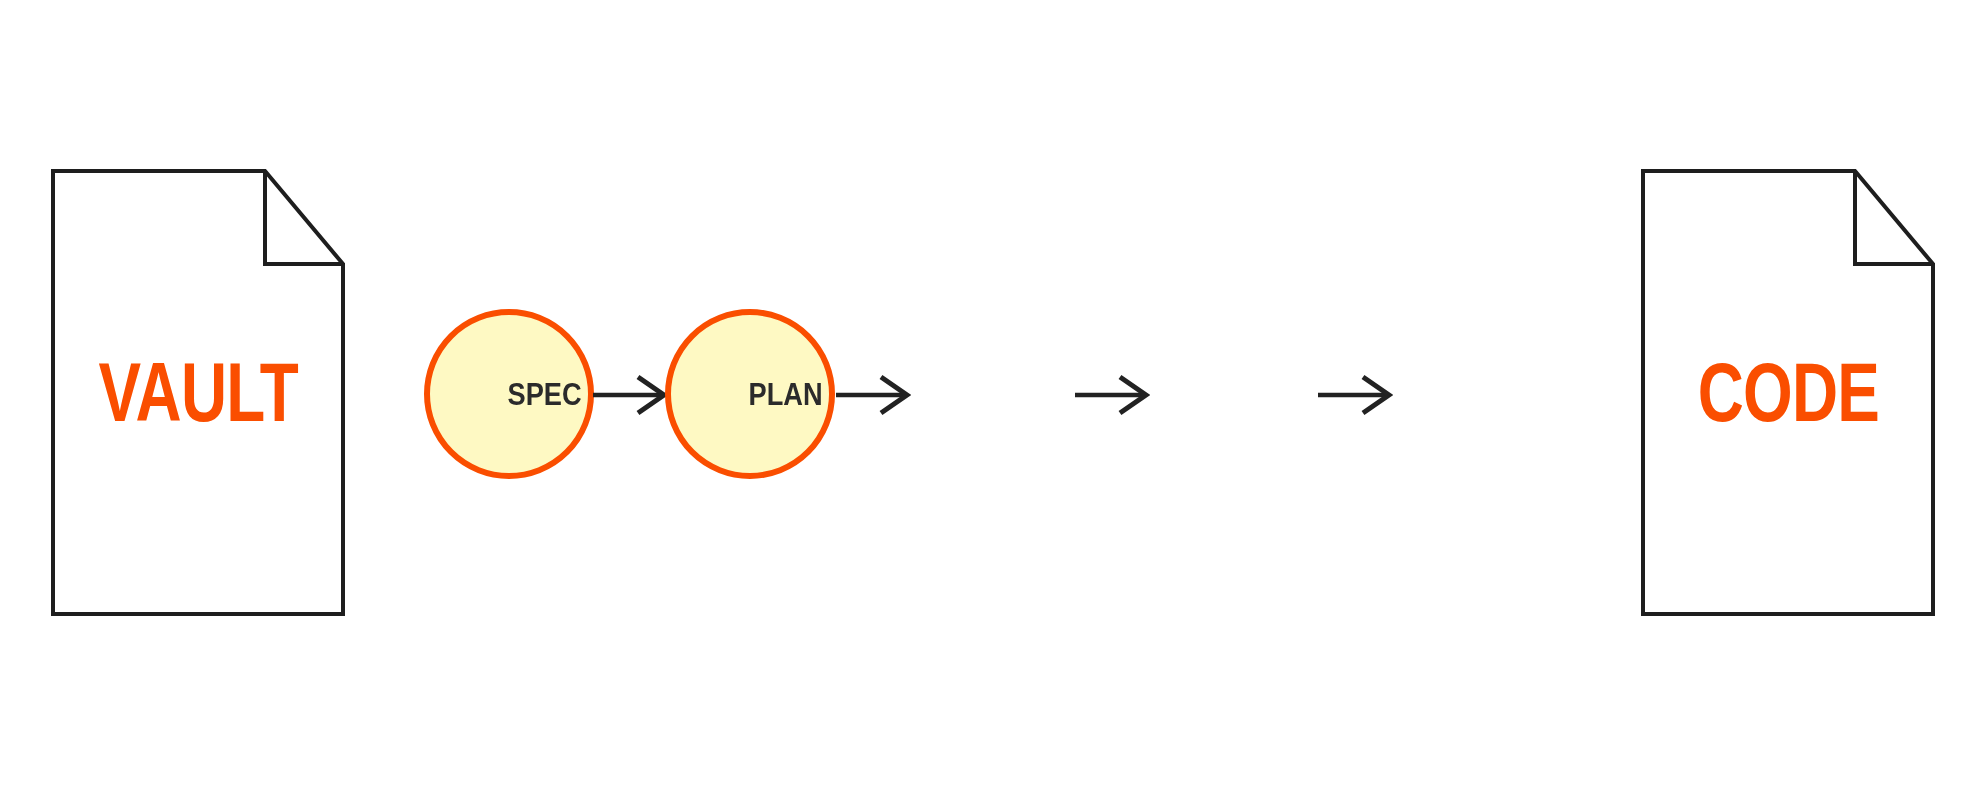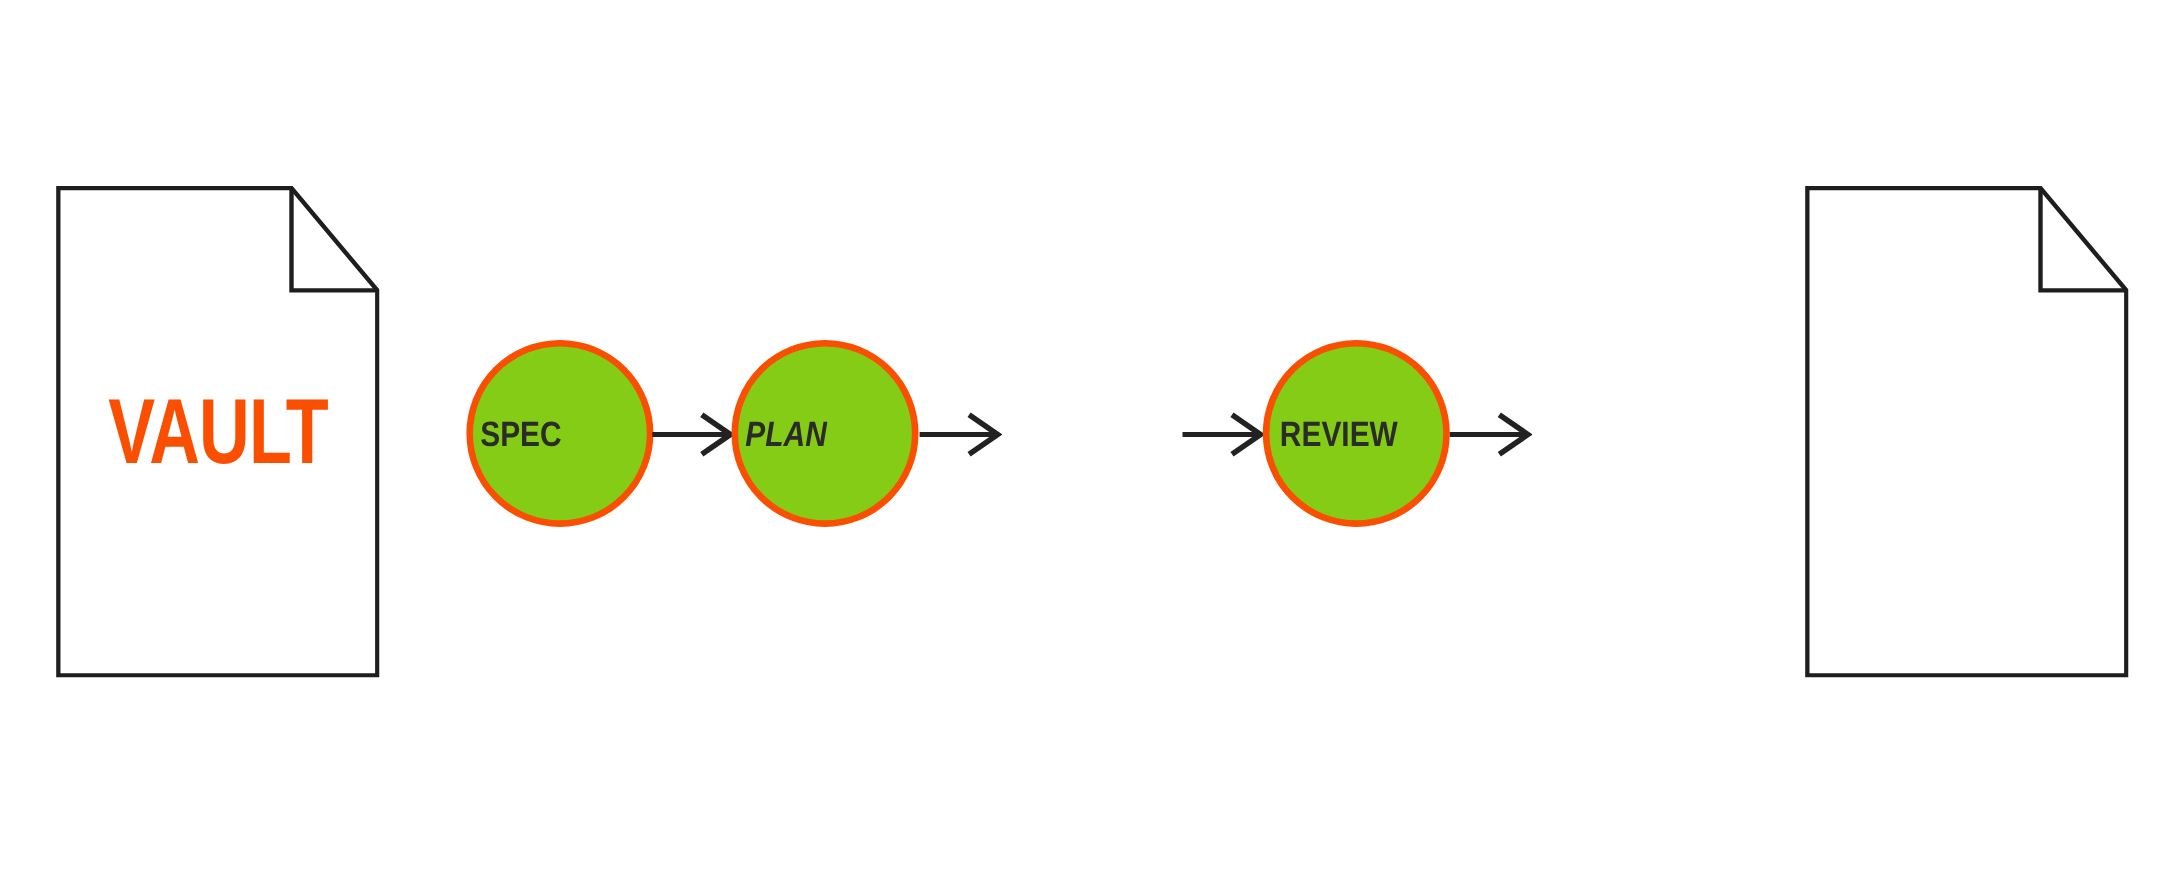--- a/index.html
+++ b/index.html
@@ -41,43 +41,43 @@
     color: #fa4e00;
     white-space: nowrap;
   }
   .node {
     position: absolute;
     width: 170px;
     height: 170px;
     box-sizing: border-box;
     border: 6px solid #fa4e00;
     border-radius: 50%;
-    background: #84cc16;
+    background: #fef9c3;
     top: 309px;
     display: flex;
     align-items: center;
-    justify-content: flex-start;
+    justify-content: flex-end;
   }
   .node-label {
     display: inline-block;
     transform: scaleX(0.85);
     transform-origin: center;
     font-size: 32px;
     font-weight: bold;
     color: #2b2b2b;
     white-space: nowrap;
   }
   .arrow {
     position: absolute;
     top: 373px;
     width: 76px;
     height: 44px;
   }
   .n-spec    { left: 424px; }
-  .n-plan    { left: 665px; font-style: italic; }
+  .n-plan    { left: 665px; }
   .n-build   { left: 909px; }
   .n-review  { left: 1148px; }
   .n-archive { left: 1392px; }
   .a1 { left: 592px; }
   .a2 { left: 835px; }
   .a3 { left: 1074px; }
   .a4 { left: 1317px; }
 </style>
 </head>
 <body>
@@ -109,28 +109,28 @@
     <line x1="1" y1="22" x2="70" y2="22" stroke="#222222" stroke-width="4.5"></line>
     <polyline points="46,4 72,22 46,40" fill="none" stroke="#222222" stroke-width="5"></polyline>
   </svg>
 
 
   <svg class="arrow a3" viewBox="0 0 76 44" preserveAspectRatio="none">
     <line x1="1" y1="22" x2="70" y2="22" stroke="#222222" stroke-width="4.5"></line>
     <polyline points="46,4 72,22 46,40" fill="none" stroke="#222222" stroke-width="5"></polyline>
   </svg>
 
-  <div class="node n-review">
-    <span class="node-label">REVIEW</span>
-  </div>
 
   <svg class="arrow a4" viewBox="0 0 76 44" preserveAspectRatio="none">
     <line x1="1" y1="22" x2="70" y2="22" stroke="#222222" stroke-width="4.5"></line>
     <polyline points="46,4 72,22 46,40" fill="none" stroke="#222222" stroke-width="5"></polyline>
   </svg>
 
 
   <svg class="doc doc-right" viewBox="0 0 294 447">
     <polygon points="2,2 214,2 292,95 292,445 2,445" fill="#ffffff" stroke="#1e1e1e" stroke-width="4" stroke-linejoin="miter"></polygon>
     <polyline points="214,2 214,95 292,95" fill="none" stroke="#1e1e1e" stroke-width="4" stroke-linejoin="miter"></polyline>
   </svg>
+  <div class="doc-label doc-right">
+    <span>CODE</span>
+  </div>
 
 </div>
 
 </body></html>

